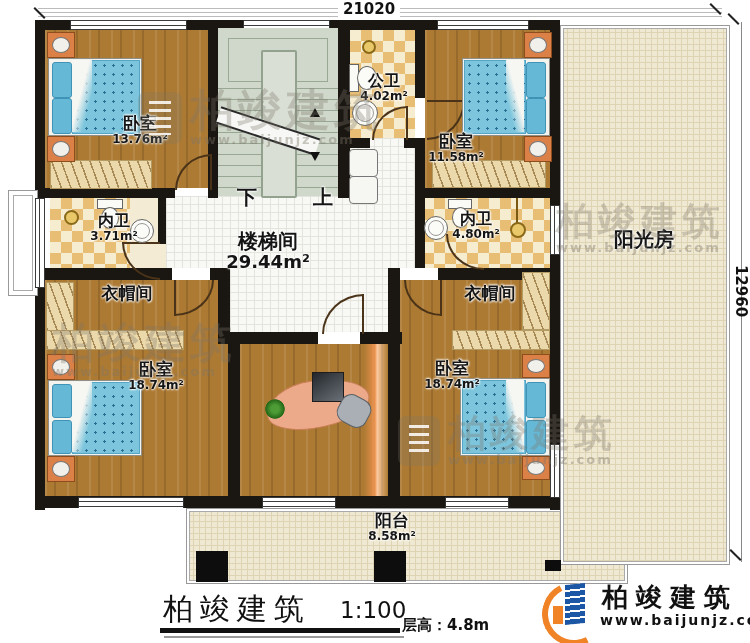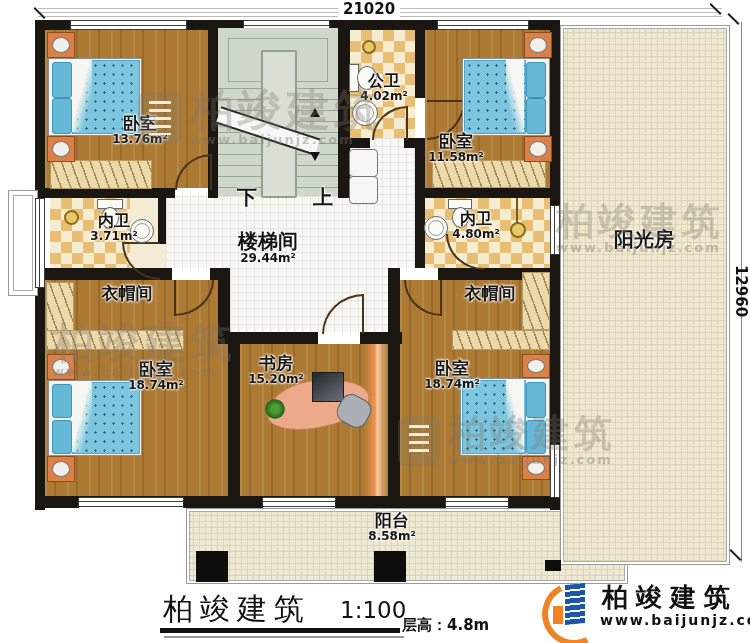--- a/index.html
+++ b/index.html
@@ -229,36 +229,33 @@
     <span>公卫</span>
     <span class="area">4.02m²</span></div>
   <div class="label" style="left:416px;top:132px;width:80px">
     <span>卧室</span>
     <span class="area">11.58m²</span></div>
   <div class="label" style="left:78px;top:212px;width:72px;font-size:16px">
     <span>内卫</span>
     <span class="area">3.71m²</span></div>
   <div class="label" style="left:218px;top:230px;width:100px;font-size:20px">
     <span>楼梯间</span>
-    <span class="area" style="font-size:12px">29.44m²</span></div>
+    <span class="area" style="font-size:18px">29.44m²</span></div>
   <div class="label" style="left:440px;top:210px;width:72px;font-size:16px">
     <span>内卫</span>
     <span class="area">4.80m²</span></div>
   <div class="label" style="left:594px;top:228px;width:100px;font-size:20px">
     <span>阳光房</span></div>
   <div class="label" style="left:82px;top:284px;width:90px">
     <span>衣帽间</span></div>
   <div class="label" style="left:445px;top:284px;width:90px">
     <span>衣帽间</span></div>
   <div class="label" style="left:116px;top:360px;width:80px">
     <span>卧室</span>
     <span class="area">18.74m²</span></div>
-  <div class="label" style="left:236px;top:354px;width:80px">
-    <span>书房</span>
-    <span class="area">15.20m²</span></div>
   <div class="label" style="left:412px;top:359px;width:80px">
     <span>卧室</span>
     <span class="area">18.74m²</span></div>
   <div class="label" style="left:352px;top:511px;width:80px">
     <span>阳台</span>
     <span class="area">8.58m²</span></div>
 
   <div class="label" style="left:232px;top:186px;width:30px;font-size:20px">
     <span>下</span></div>
   <div class="label" style="left:308px;top:186px;width:30px;font-size:20px">

